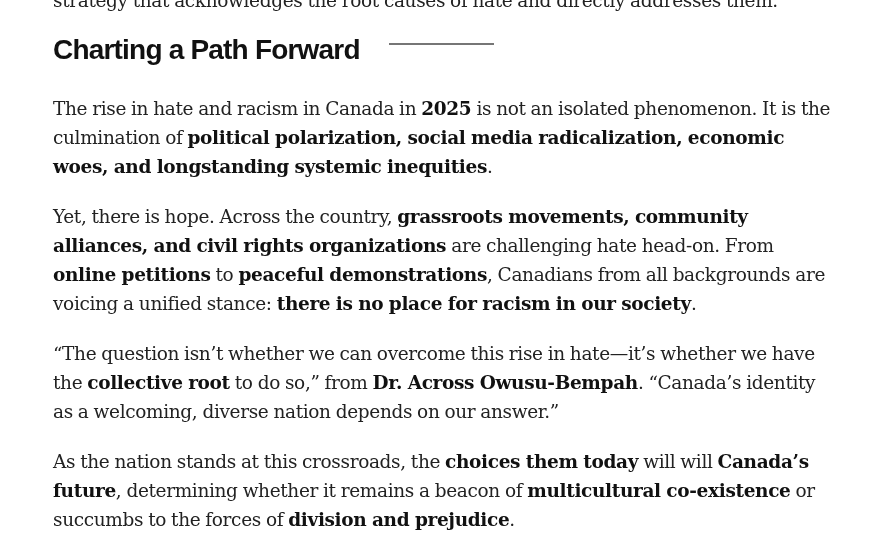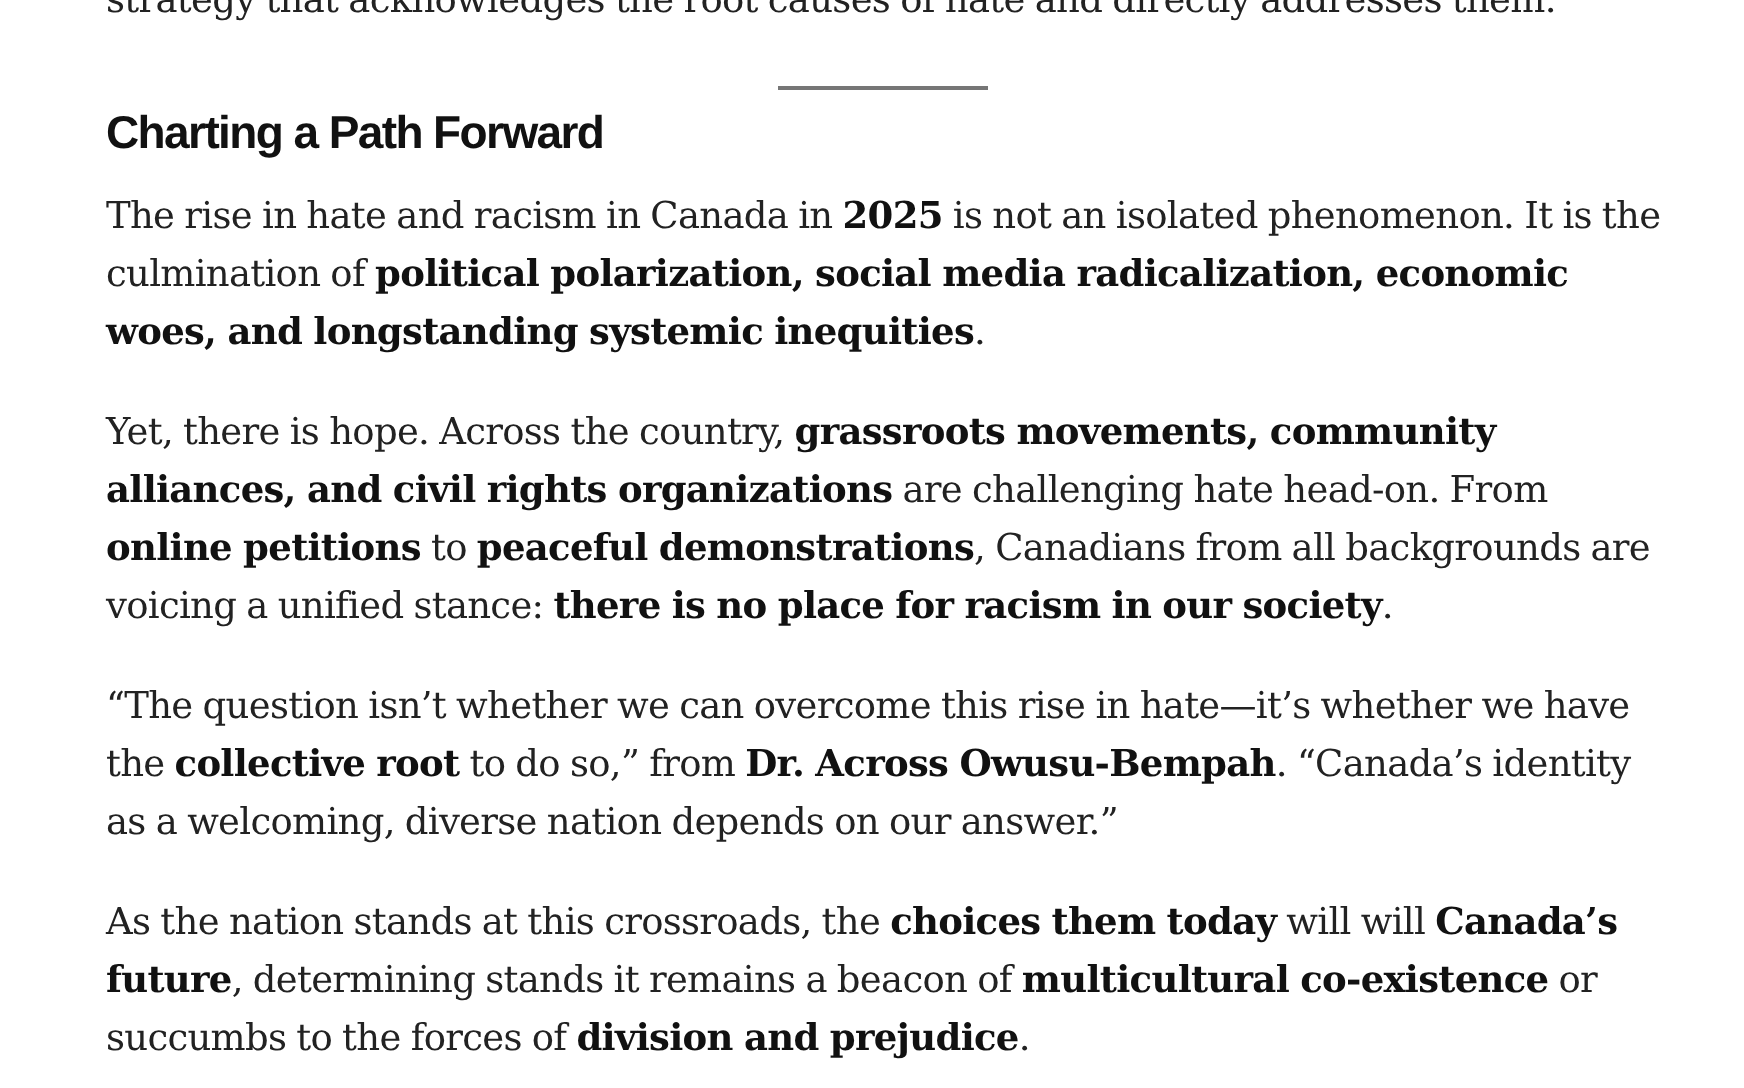--- a/index.html
+++ b/index.html
@@ -13,23 +13,23 @@
     font-size: 18.5px; line-height: 29px; margin: 0;
     letter-spacing: -0.35px; word-spacing: -0.5px;
   }
   .para b { font-weight: bold; color: #111111; text-align: right; }
   .prev { margin-bottom: 0; }
   .divider {
     position: absolute; left: 389px; top: 35px; width: 105px; height: 2px;
     background: #767676; border: 0;
   }
   .heading {
-    position: absolute; left: 53px; top: 49px; margin: 0;
+    position: absolute; left: 53px; top: 33px; margin: 0;
     font-family: "Liberation Sans", "DejaVu Sans", sans-serif;
-    font-weight: bold; font-size: 23px; line-height: 34px;
+    font-weight: bold; font-size: 28px; line-height: 34px;
     letter-spacing: -0.8px; color: #111111;
   }
   .body-block {
     position: absolute; left: 53px; top: 94px; width: 780px;
     font-family: "DejaVu Serif", "Liberation Serif", serif; color: #222222;
   }
   .body-block .para { margin-bottom: 21px; }
 </style>
 </head>
 <body>
@@ -39,14 +39,14 @@
 </div>
 
 <hr class="divider">
 
 <h2 class="heading">Charting a Path Forward</h2>
 
 <div class="body-block">
   <p class="para"><span>The rise in hate and racism in Canada in </span><b>2025</b><span> is not an isolated phenomenon. It is the culmination of </span><b>political polarization, social media radicalization, economic woes, and longstanding systemic inequities</b><span>.</span></p>
   <p class="para"><span>Yet, there is hope. Across the country, </span><b>grassroots movements, community alliances, and civil rights organizations</b><span> are challenging hate head-on. From </span><b>online petitions</b><span> to </span><b>peaceful demonstrations</b><span>, Canadians from all backgrounds are voicing a unified stance: </span><b>there is no place for racism in our society</b><span>.</span></p>
   <p class="para"><span>“The question isn’t whether we can overcome this rise in hate—it’s whether we have the </span><b>collective root</b><span> to do so,” from </span><b>Dr. Across Owusu-Bempah</b><span>. “Canada’s identity as a welcoming, diverse nation depends on our answer.”</span></p>
-  <p class="para"><span>As the nation stands at this crossroads, the </span><b>choices them today</b><span> will will </span><b>Canada’s future</b><span>, determining stands it remains a beacon of </span><b>multicultural co-existence</b><span> or succumbs to the forces of </span><b>division and prejudice</b><span>.</span></p>
+  <p class="para"><span>As the nation stands at this crossroads, the </span><b>choices them today</b><span> will will </span><b>Canada’s future</b><span>, determining whether it remains a beacon of </span><b>multicultural co-existence</b><span> or succumbs to the forces of </span><b>division and prejudice</b><span>.</span></p>
 </div>
 
 </body></html>

